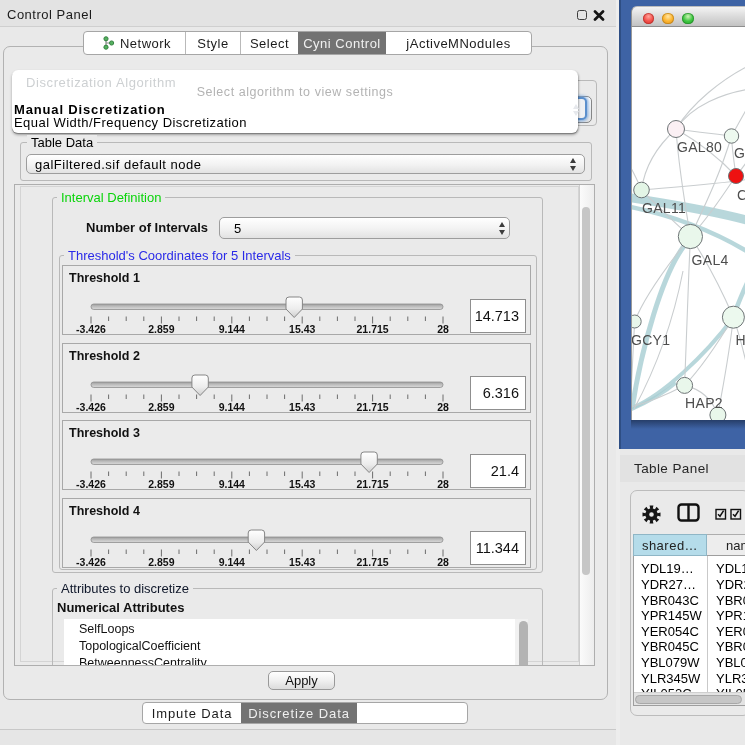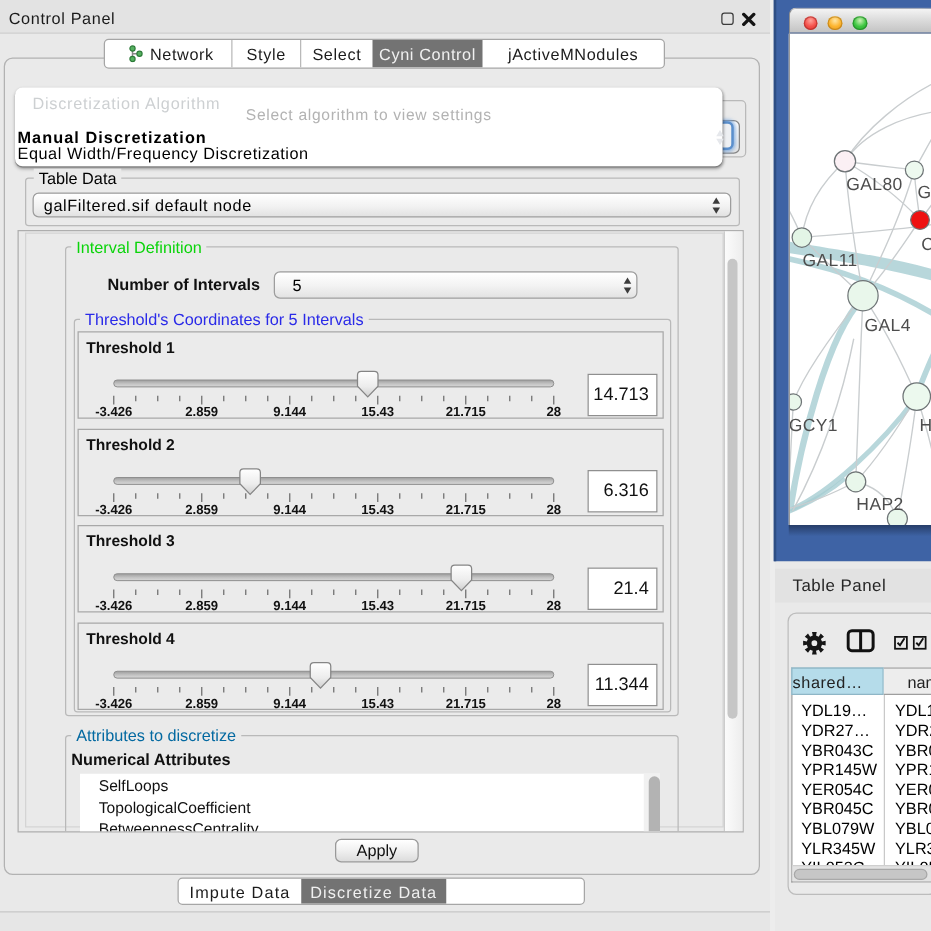--- a/index.html
+++ b/index.html
@@ -43,21 +43,21 @@
 #bluepanel { position:absolute; left:619px; top:0; width:126px; height:449px; background:#3e63a5; border-left:2.5px solid #2e4e84; }
 #macwin { position:absolute; left:631px; top:6px; width:114px; height:414px; }
 #mactitle { position:absolute; left:0; top:0; width:114px; height:21px; background:linear-gradient(#f4f4f4,#dadada 50%,#c3c3c3); border-bottom:1px solid #8e8e8e; border-left:1px solid #909090; border-top:1px solid #bdbdbd; border-top-left-radius:6px; }
 .light { position:absolute; top:5.5px; width:11.5px; height:11.5px; border-radius:50%; }
 #canvas { position:absolute; left:0; top:21px; width:114px; height:393px; background:#fff; border-left:1px solid #9a9a9a; overflow:hidden; }
 #winshadow { position:absolute; left:631px; top:420px; width:114px; height:9px; background:linear-gradient(rgba(15,25,45,0.5),rgba(15,25,45,0)); }
 #tpstrip { position:absolute; left:620px; top:455px; width:125px; height:27px; background:#e2e2e2; }
 #tpstrip .t { position:absolute; left:14px; top:6px; font-size:13.5px; letter-spacing:0.4px; color:#262626; }
 #rpanel { position:absolute; left:630px; top:490px; width:120px; height:226px; background:#eaeaea; border:1px solid #bcbcbc; border-radius:7px; }
 #rtable { position:absolute; left:633px; top:534px; width:112px; height:172px; background:#fff; border:1px solid #9e9e9e; border-right:none; overflow:hidden; }
-#thead1 { position:absolute; left:633px; top:534px; width:74px; height:22px; background:#b5dcea; border:1px solid #8fb6c6; font-size:13px; letter-spacing:0.5px; line-height:21px; color:#222; }
+#thead1 { position:absolute; left:633px; top:534px; width:74px; height:22px; background:#b5dcea; border:1px solid #8fb6c6; font-size:13px; letter-spacing:0.5px; text-align:center; line-height:21px; color:#222; }
 #thead2 { position:absolute; left:707px; top:534px; width:38px; height:22px; background:#ededed; border-top:1px solid #adadad; border-bottom:1px solid #9e9e9e; font-size:13px; color:#222; padding-left:19px; line-height:21px; overflow:hidden; }
 .trow { position:absolute; left:633px; width:112px; height:15.4px; font-size:13px; color:#000; }
 .trow .c1 { position:absolute; left:8px; top:5px; }
 .trow .c2 { position:absolute; left:83px; top:5px; white-space:nowrap; }
 #colsep { position:absolute; left:707px; top:556px; width:1px; height:138px; background:#c9c9c9; }
 #hscroll { position:absolute; left:634px; top:692px; width:111px; height:13px; background:#e3e3e3; border-top:1px solid #cfcfcf; }
 #hscroll .th { position:absolute; left:1px; top:2px; width:107px; height:8.5px; background:#c6c6c6; border:1px solid #a8a8a8; border-radius:5px; }
 #below { position:absolute; left:0; top:729px; width:617px; height:16px; background:#e6e6e6; border-top:1px solid #c8c8c8; }
 </style></head>
 <body>
@@ -226,21 +226,21 @@
         <text x="105.4" y="40" text-anchor="middle" font-size="10.5" font-weight="bold" fill="#111">2.859</text>
         <text x="175.8" y="40" text-anchor="middle" font-size="10.5" font-weight="bold" fill="#111">9.144</text>
         <text x="246.2" y="40" text-anchor="middle" font-size="10.5" font-weight="bold" fill="#111">15.43</text>
         <text x="316.6" y="40" text-anchor="middle" font-size="10.5" font-weight="bold" fill="#111">21.715</text>
         <text x="387" y="40" text-anchor="middle" font-size="10.5" font-weight="bold" fill="#111">28</text>
       </svg>
 <div class="valbox" style="left:470px;top:531px;">11.344</div>
   </div>
 
   <div class="grp" style="left:37px;top:403px;width:491px;height:110px;">
-      <span style="color:#0369a1;left:4px;text-align:center;">Attributes to discretize</span>
+      <span style="color:#0f172a;left:4px;text-align:center;">Attributes to discretize</span>
     </div>
   <div class="abs" style="left:42px;top:415px;font-size:13px;font-weight:bold;color:#111;">Numerical Attributes</div>
   <div class="abs" style="left:49px;top:434px;width:464px;height:60px;background:#fff;">
 <div class="li" style="top:3px">SelfLoops</div>
 <div class="li" style="top:20.2px">TopologicalCoefficient</div>
 <div class="li" style="top:37.4px">BetweennessCentrality</div>
     <div class="abs" style="left:451px;top:0;width:13px;height:60px;background:#f1f1f1;"></div>
     <div class="abs" style="left:454.5px;top:2px;width:9.5px;height:70px;background:#b3b3b3;border-radius:5px;"></div>
   </div>
 </div>

